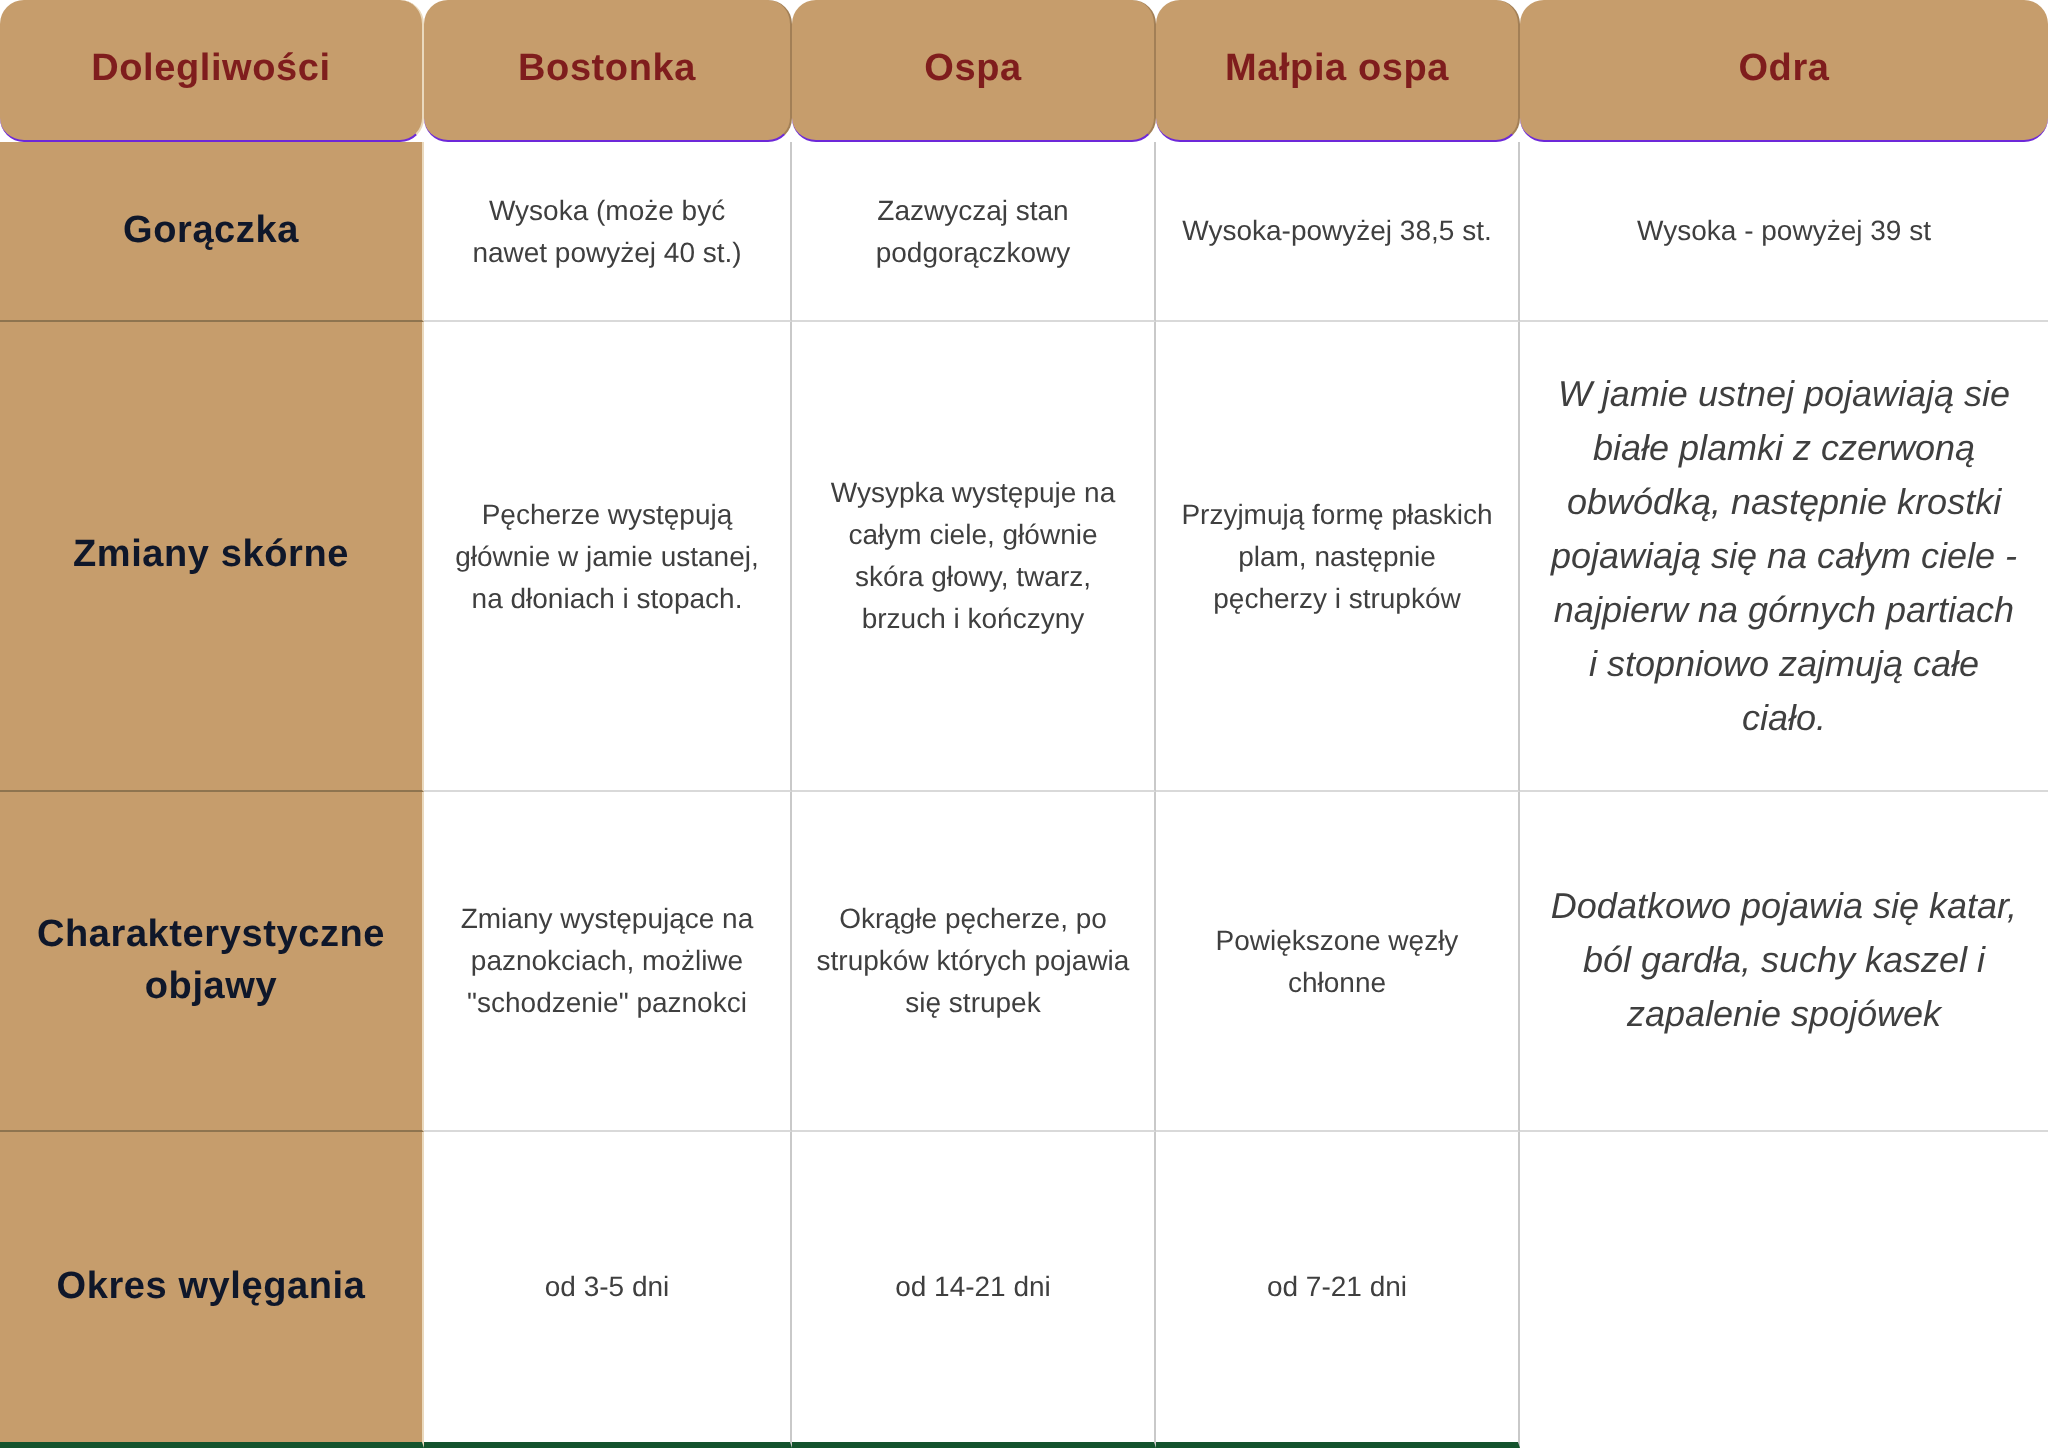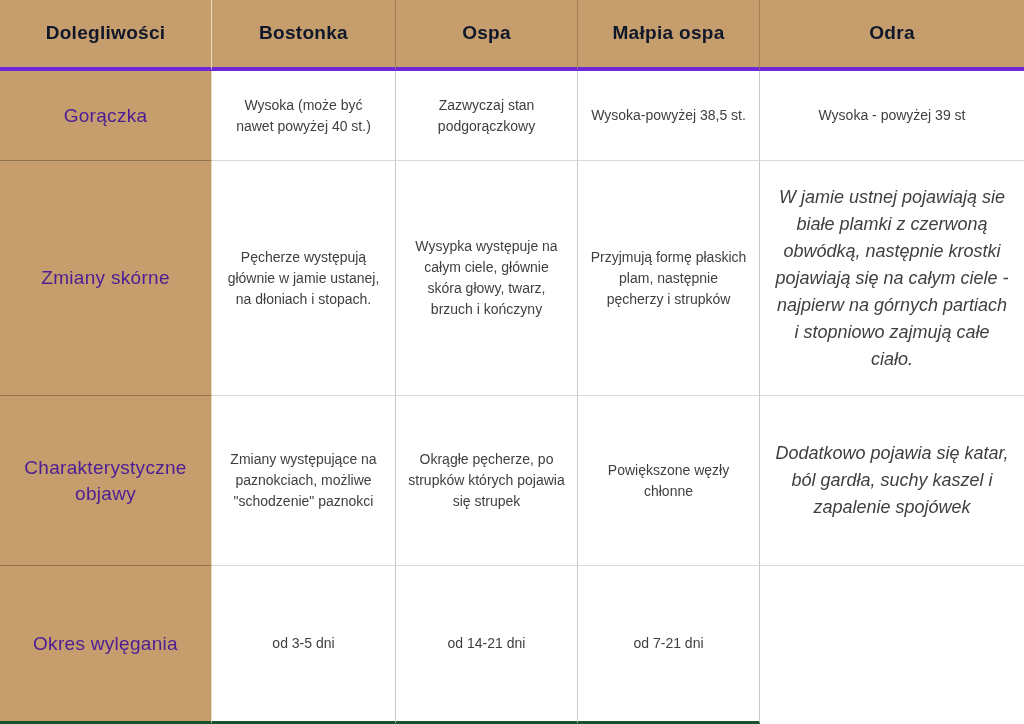--- a/index.html
+++ b/index.html
@@ -27,34 +27,35 @@
     background: #ffffff;
     color: #3f3f3f;
     font-size: 14px;
     line-height: 1.5;
     padding: 8px 12px;
   }
   .cell.last-col { border-right: none; }
   
   .head {
     background: #c69d6c;
-    color: #0f172a;
+    color: #7f1d1d;
     font-size: 19px;
     font-weight: 600;
     letter-spacing: 0.3px;
     border-right: 1px solid rgba(80, 60, 35, 0.30);
-    border-bottom: 4px solid #6d28d9;
+    border-bottom: 1px solid #6d28d9;
     padding: 8px 10px;
+    border-radius: 12px;
   }
   
   .rowlabel {
     background: #c69d6c;
-    color: #4c1d95;
+    color: #0f172a;
     font-size: 19px;
-    font-weight: 400;
+    font-weight: 700;
     letter-spacing: 0.3px;
     line-height: 1.35;
     border-right: 1px solid #ead9bd;
     border-bottom: 1px solid #8e744f;
     padding: 8px 14px;
   }
   .rowlabel.last-row, .head.first { border-right: 1px solid #ead9bd; }
   .last-row { border-bottom: 3px solid #14532d; }
   .wide { padding: 8px 14px; font-size: 18px; font-style: italic; }
 </style>

